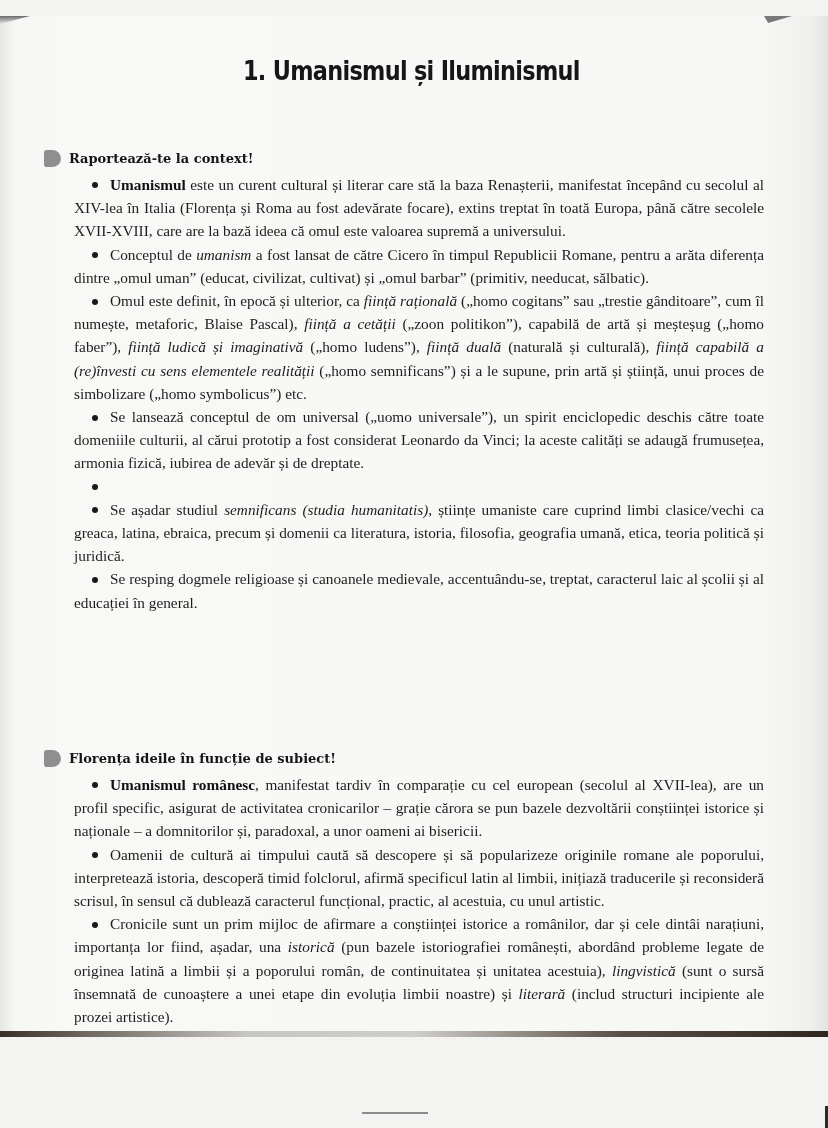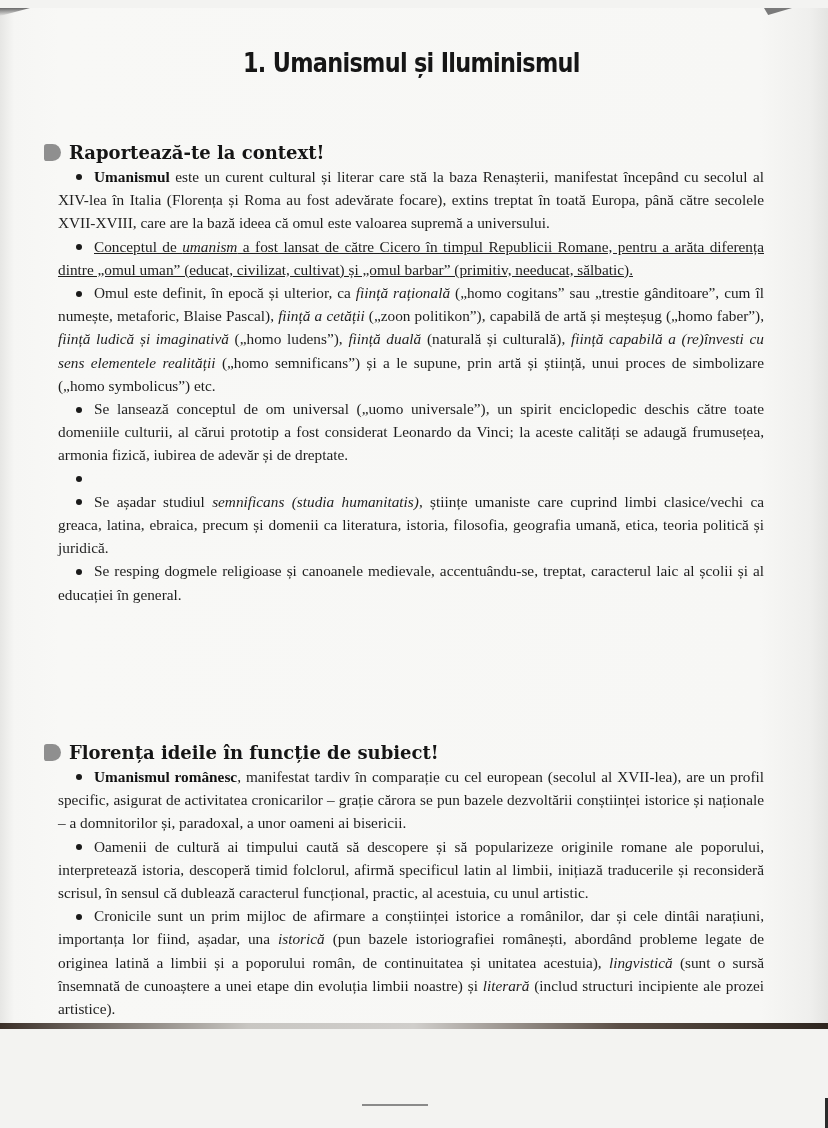--- a/index.html
+++ b/index.html
@@ -11,21 +11,21 @@
       height: 1128px;
       overflow: hidden;
       background: #f3f3f1;
       position: relative;
       font-family: "DejaVu Serif", "Liberation Serif", serif;
       color: #1c1c1c;
     }
     .page {
       position: absolute;
       left: 0;
-      top: 8px;
+      top: 16px;
       width: 828px;
       height: 1021px;
       background: linear-gradient(90deg, #e6e6e4 0px, #f6f6f4 14px, #f8f8f6 60px, #f7f7f5 760px, #efefed 810px, #e4e4e2 828px);
     }
     .corner-shadow-tl {
       position: absolute;
       left: 0; top: 0;
       width: 30px; height: 8px;
       background: linear-gradient(180deg, #6a6a6a, rgba(120,120,120,0));
       clip-path: polygon(0 0, 100% 0, 0 100%);
@@ -62,42 +62,42 @@
       transform: scaleX(0.86);
       transform-origin: 395px 0;
     }
     .section-head {
       position: absolute;
       display: flex;
       align-items: center;
       gap: 8px;
       font-family: "DejaVu Serif", "Liberation Serif", serif;
       font-weight: bold;
-      font-size: 18px;
+      font-size: 13px;
       color: #151515;
     }
     .marker {
       width: 17px;
       height: 17px;
       background: #8f8f8f;
       border-radius: 3px 9px 9px 3px;
       display: inline-block;
     }
     .content {
       position: absolute;
       left: 58px;
       width: 706px;
       font-family: "Liberation Serif", "DejaVu Serif", serif;
       font-size: 15.3px;
       line-height: 23.2px;
       text-align: justify;
       color: #1d1d1d;
     }
     .content p {
-      margin: 0 0 0 0;
+      margin: 0 0 0 16px;
       text-indent: 0;
     }
     .bullet-para {
       position: relative;
     }
     .bullet {
       display: inline-block;
       width: 6px; height: 6px;
       border-radius: 50%;
       background: #1a1a1a;
@@ -139,21 +139,21 @@
 
   <h1 class="title" style="margin:0;">1. Umanismul și Iluminismul</h1>
 
   <div class="section-head" style="left:44px; top:134px;">
     <span class="marker"></span>
     <span>Raportează-te la context!</span>
   </div>
 
   <div class="content" id="sec0" style="top:157px;">
       <p class="bullet-para" style="text-indent: 18px;"><span class="bullet"></span><b class="term">Umanismul</b><span> este un curent cultural și literar care stă la baza Renașterii, manifestat începând cu secolul al XIV-lea în Italia (Florența și Roma au fost adevărate focare), extins treptat în toată Europa, până către secolele XVII-XVIII, care are la bază ideea că omul este valoarea supremă a universului.</span></p>
-      <p class="bullet-para" style="text-indent: 18px; text-decoration: underline;"><span class="bullet"></span><span>Conceptul de </span><i>umanism</i><span> a fost lansat de către Cicero în timpul Republicii Romane, pentru a arăta diferența dintre „omul uman” (educat, civilizat, cultivat) și „omul barbar” (primitiv, needucat, sălbatic).</span></p>
+      <p class="bullet-para" style="text-indent: 18px;"><span class="bullet"></span><span>Conceptul de </span><i>umanism</i><span> a fost lansat de către Cicero în timpul Republicii Romane, pentru a arăta diferența dintre „omul uman” (educat, civilizat, cultivat) și „omul barbar” (primitiv, needucat, sălbatic).</span></p>
       <p class="bullet-para" style="text-indent: 18px;"><span class="bullet"></span><span>Omul este definit, în epocă și ulterior, ca </span><i>ființă rațională</i><span> („homo cogitans” sau „trestie gânditoare”, cum îl numește, metaforic, Blaise Pascal), </span><i>ființă a cetății</i><span> („zoon politikon”), capabilă de artă și meșteșug („homo faber”), </span><i>ființă ludică și imaginativă</i><span> („homo ludens”), </span><i>ființă duală</i><span> (naturală și culturală), </span><i>ființă capabilă a (re)învesti cu sens elementele realității</i><span> („homo semnificans”) și a le supune, prin artă și știință, unui proces de simbolizare („homo symbolicus”) etc.</span></p>
       <p class="bullet-para" style="text-indent: 18px;"><span class="bullet"></span><span>Se lansează conceptul de om universal („uomo universale”), un spirit enciclopedic deschis către toate domeniile culturii, al cărui prototip a fost considerat Leonardo da Vinci; la aceste calități se adaugă frumusețea, armonia fizică, iubirea de adevăr și de dreptate.</span></p>
       <p class="bullet-para" style="text-indent: 18px;"><span class="bullet"></span></p>
       <p class="bullet-para" style="text-indent: 18px;"><span class="bullet"></span><span>Se așadar studiul </span><i>semnificans (studia humanitatis)</i><span>, științe umaniste care cuprind limbi clasice/vechi ca greaca, latina, ebraica, precum și domenii ca literatura, istoria, filosofia, geografia umană, etica, teoria politică și juridică.</span></p>
       <p class="bullet-para" style="text-indent: 18px;"><span class="bullet"></span><span>Se resping dogmele religioase și canoanele medievale, accentuându-se, treptat, caracterul laic al școlii și al educației în general.</span></p>
     </div>
 
   <div class="section-head" style="left:44px; top:734px;">
     <span class="marker"></span>
     <span>Florența ideile în funcție de subiect!</span>

